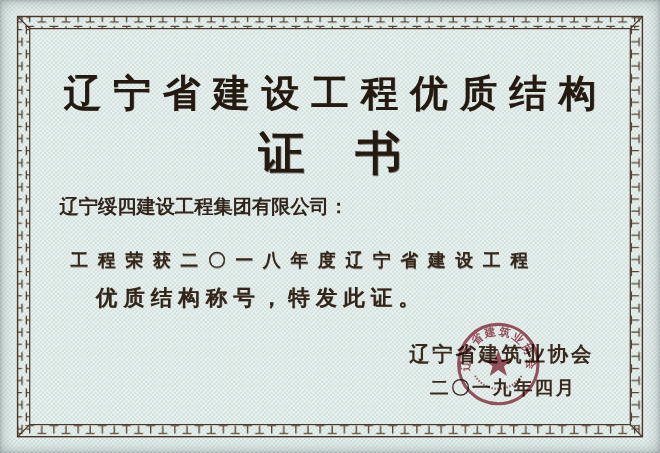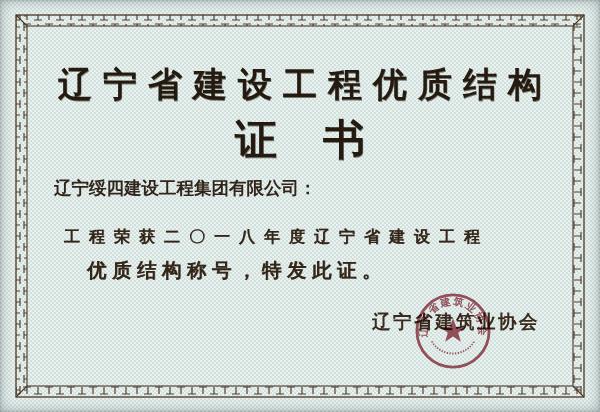--- a/index.html
+++ b/index.html
@@ -125,20 +125,21 @@
 
   <div class="txt recipient">辽宁绥四建设工程集团有限公司：</div>
 
 
   <div class="txt body-line3">工程荣获二〇一八年度辽宁省建设工程</div>
 
   <div class="txt body-line4">优质结构称号，特发此证。</div>
 
   <div class="txt issuer">辽宁省建筑业协会</div>
 
+  <div class="txt issue-date">二〇一九年四月</div>
 
   <svg class="seal" viewBox="0 0 100 100">
     <defs>
       <path id="sealArc" d="M 21.8,60.3 A 30,30 0 1,1 78.2,60.3" fill="none"></path>
     </defs>
     <circle cx="50" cy="50" r="41" fill="none" stroke="#9c3f4e" stroke-width="3.2"></circle>
     <polygon points="50,35.5 53.7,45.4 64.2,45.7 55.9,52.1 58.9,62.2 50,56.2 41.1,62.2 44.1,52.1 35.8,45.7 46.3,45.4" fill="#9c3f4e"></polygon>
     <text font-size="11.5" font-weight="bold" fill="#9c3f4e" font-family="Liberation Serif, serif" letter-spacing="2">
       <textPath href="#sealArc" startOffset="50%" text-anchor="middle">辽宁省建筑业协会</textPath>
     </text>

